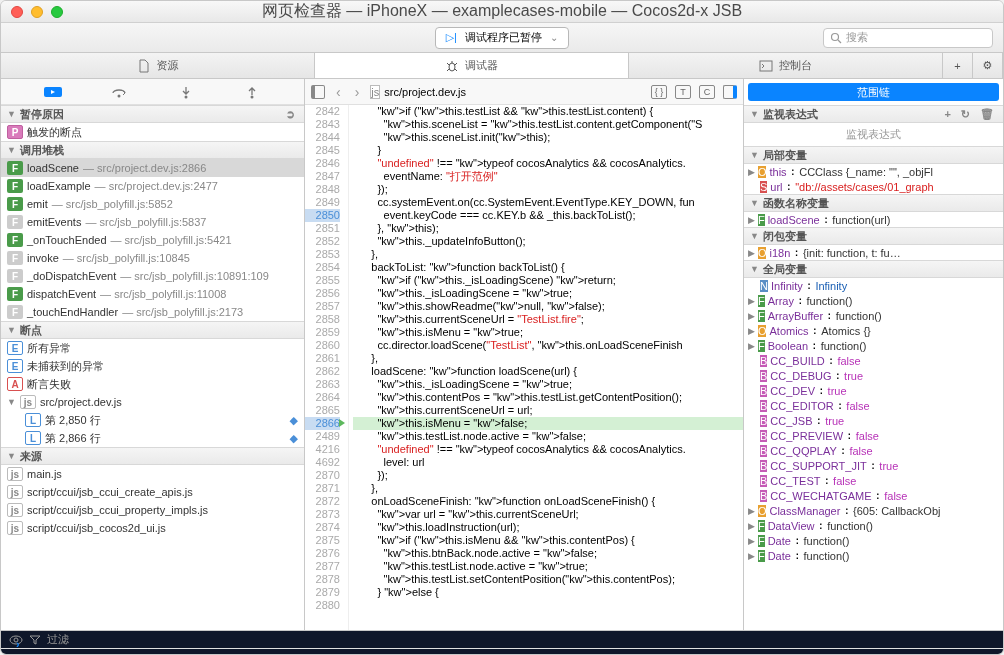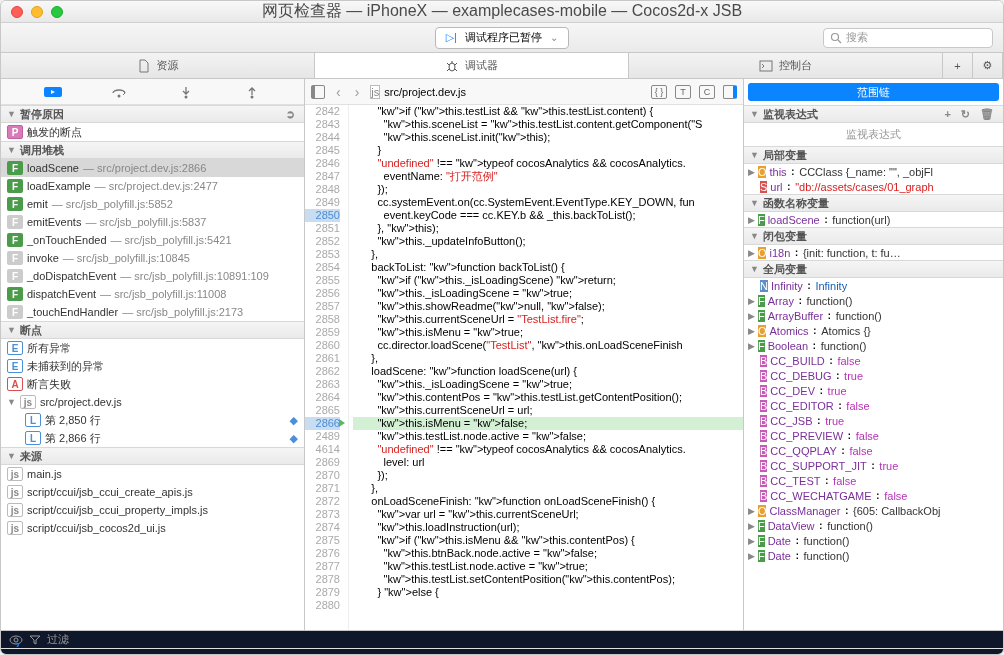--- a/index.html
+++ b/index.html
@@ -348,22 +348,22 @@
           <div class="gl">2858</div>
           <div class="gl">2859</div>
           <div class="gl">2860</div>
           <div class="gl">2861</div>
           <div class="gl">2862</div>
           <div class="gl">2863</div>
           <div class="gl">2864</div>
           <div class="gl">2865</div>
           <div class="gl bp exec">2866</div>
           <div class="gl">2489</div>
-          <div class="gl">4614</div>
-          <div class="gl">2869</div>
+          <div class="gl">4216</div>
+          <div class="gl">4692</div>
           <div class="gl">2870</div>
           <div class="gl">2871</div>
           <div class="gl">2872</div>
           <div class="gl">2873</div>
           <div class="gl">2874</div>
           <div class="gl">2875</div>
           <div class="gl">2876</div>
           <div class="gl">2877</div>
           <div class="gl">2878</div>
           <div class="gl">2879</div>

